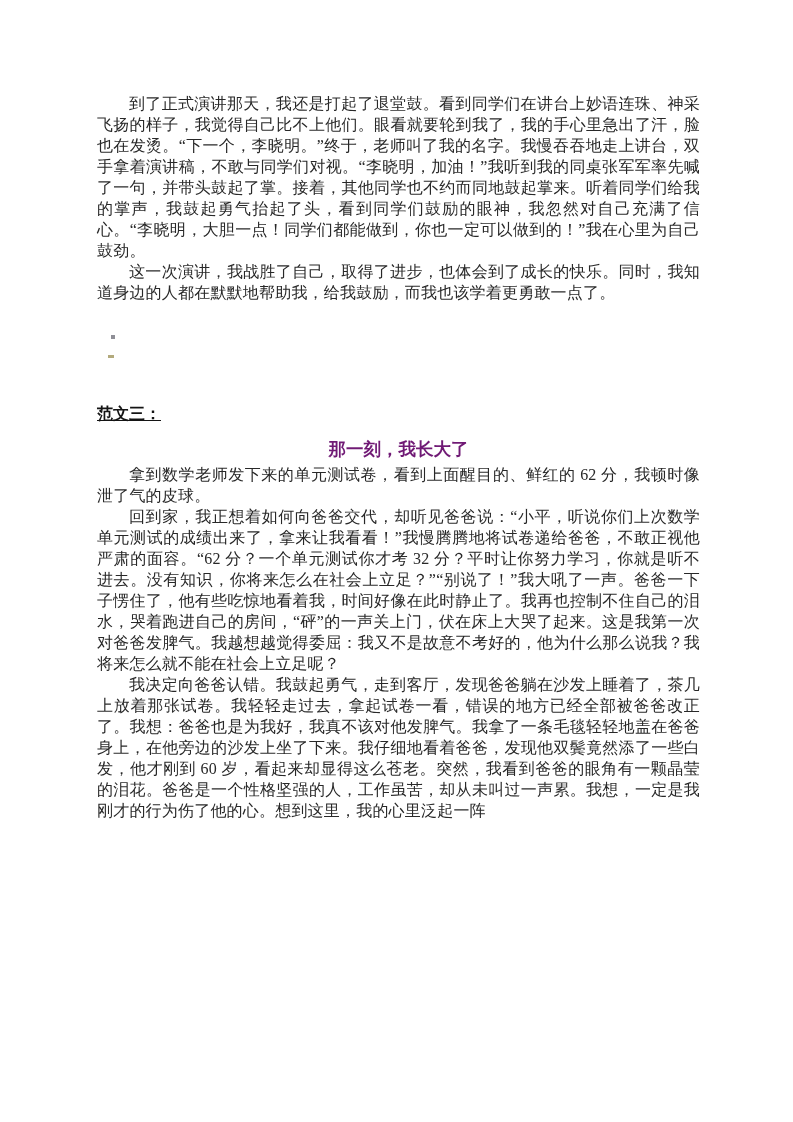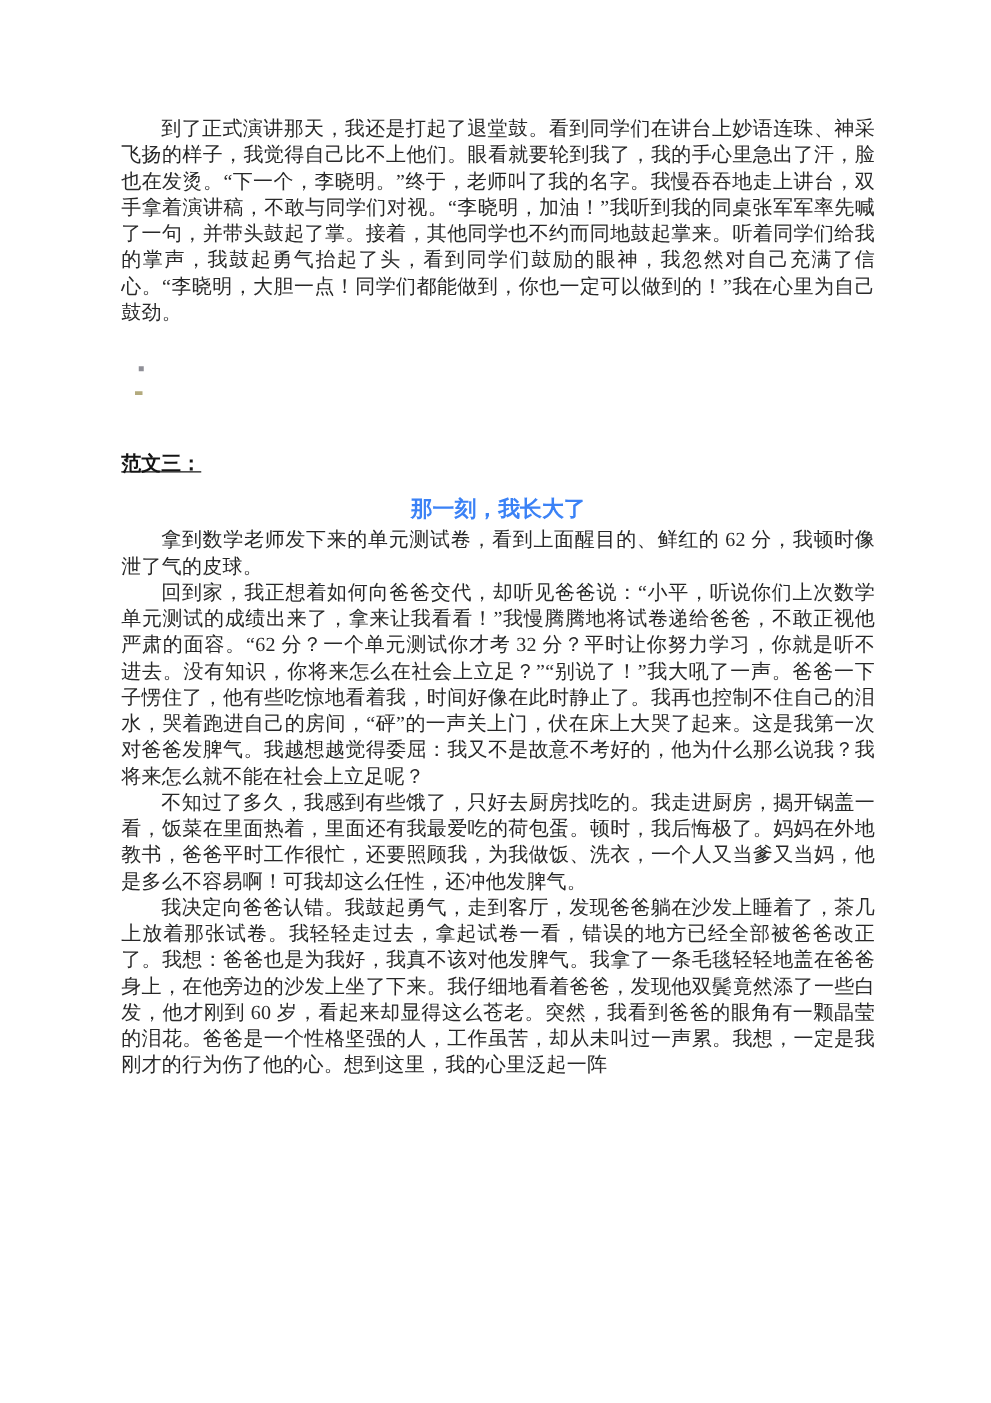--- a/index.html
+++ b/index.html
@@ -60,21 +60,21 @@
     font-weight: bold;
     color: #141414;
     margin: 45px 0 0 0;
     line-height: 21px;
     text-decoration: underline;
   }
   .essay-title {
     font-family: "Liberation Sans", "DejaVu Sans", sans-serif;
     font-size: 17.5px;
     font-weight: bold;
-    color: #3b82f6;
+    color: #701a75;
     text-align: center;
     margin: 13px 0 3px 0;
     line-height: 24px;
   }
   .footer {
     position: absolute;
     top: 1068px;
     right: 93px;
     font-family: "Liberation Sans", "DejaVu Sans", sans-serif;
     font-size: 14px;
@@ -82,30 +82,30 @@
     letter-spacing: 0.3px;
   }
 </style>
 </head>
 <body>
 
 <div class="page">
   <div class="content">
 
     <p class="para">到了正式演讲那天，我还是打起了退堂鼓。看到同学们在讲台上妙语连珠、神采飞扬的样子，我觉得自己比不上他们。眼看就要轮到我了，我的手心里急出了汗，脸也在发烫。“下一个，李晓明。”终于，老师叫了我的名字。我慢吞吞地走上讲台，双手拿着演讲稿，不敢与同学们对视。“李晓明，加油！”我听到我的同桌张军军率先喊了一句，并带头鼓起了掌。接着，其他同学也不约而同地鼓起掌来。听着同学们给我的掌声，我鼓起勇气抬起了头，看到同学们鼓励的眼神，我忽然对自己充满了信心。“李晓明，大胆一点！同学们都能做到，你也一定可以做到的！”我在心里为自己鼓劲。</p>
+    <p class="para">这一次演讲，我战胜了自己，取得了进步，也体会到了成长的快乐。同时，我知道身边的人都在默默地帮助我，给我鼓励，而我也该学着更勇敢一点了。</p>
 
     <span class="mark1"></span>
     <span class="mark2"></span>
 
 
     <div class="section-heading">范文三：</div>
 
     <div class="essay-title">那一刻，我长大了</div>
 
     <p class="para">拿到数学老师发下来的单元测试卷，看到上面醒目的、鲜红的 62 分，我顿时像泄了气的皮球。</p>
     <p class="para">回到家，我正想着如何向爸爸交代，却听见爸爸说：“小平，听说你们上次数学单元测试的成绩出来了，拿来让我看看！”我慢腾腾地将试卷递给爸爸，不敢正视他严肃的面容。“62 分？一个单元测试你才考 32 分？平时让你努力学习，你就是听不进去。没有知识，你将来怎么在社会上立足？”“别说了！”我大吼了一声。爸爸一下子愣住了，他有些吃惊地看着我，时间好像在此时静止了。我再也控制不住自己的泪水，哭着跑进自己的房间，“砰”的一声关上门，伏在床上大哭了起来。这是我第一次对爸爸发脾气。我越想越觉得委屈：我又不是故意不考好的，他为什么那么说我？我将来怎么就不能在社会上立足呢？</p>
-    <p class="para">不知过了多久，我感到有些饿了，只好去厨房找吃的。我走进厨房，揭开锅盖一看，饭菜在里面热着，里面还有我最爱吃的荷包蛋。顿时，我后悔极了。妈妈在外地教书，爸爸平时工作很忙，还要照顾我，为我做饭、洗衣，一个人又当爹又当妈，他是多么不容易啊！可我却这么任性，还冲他发脾气。</p>
     <p class="para">我决定向爸爸认错。我鼓起勇气，走到客厅，发现爸爸躺在沙发上睡着了，茶几上放着那张试卷。我轻轻走过去，拿起试卷一看，错误的地方已经全部被爸爸改正了。我想：爸爸也是为我好，我真不该对他发脾气。我拿了一条毛毯轻轻地盖在爸爸身上，在他旁边的沙发上坐了下来。我仔细地看着爸爸，发现他双鬓竟然添了一些白发，他才刚到 60 岁，看起来却显得这么苍老。突然，我看到爸爸的眼角有一颗晶莹的泪花。爸爸是一个性格坚强的人，工作虽苦，却从未叫过一声累。我想，一定是我刚才的行为伤了他的心。想到这里，我的心里泛起一阵</p>
 
   </div>
 
   <div class="footer">学习资料QQ：1348884567</div>
 </div>
 
 </body></html>

